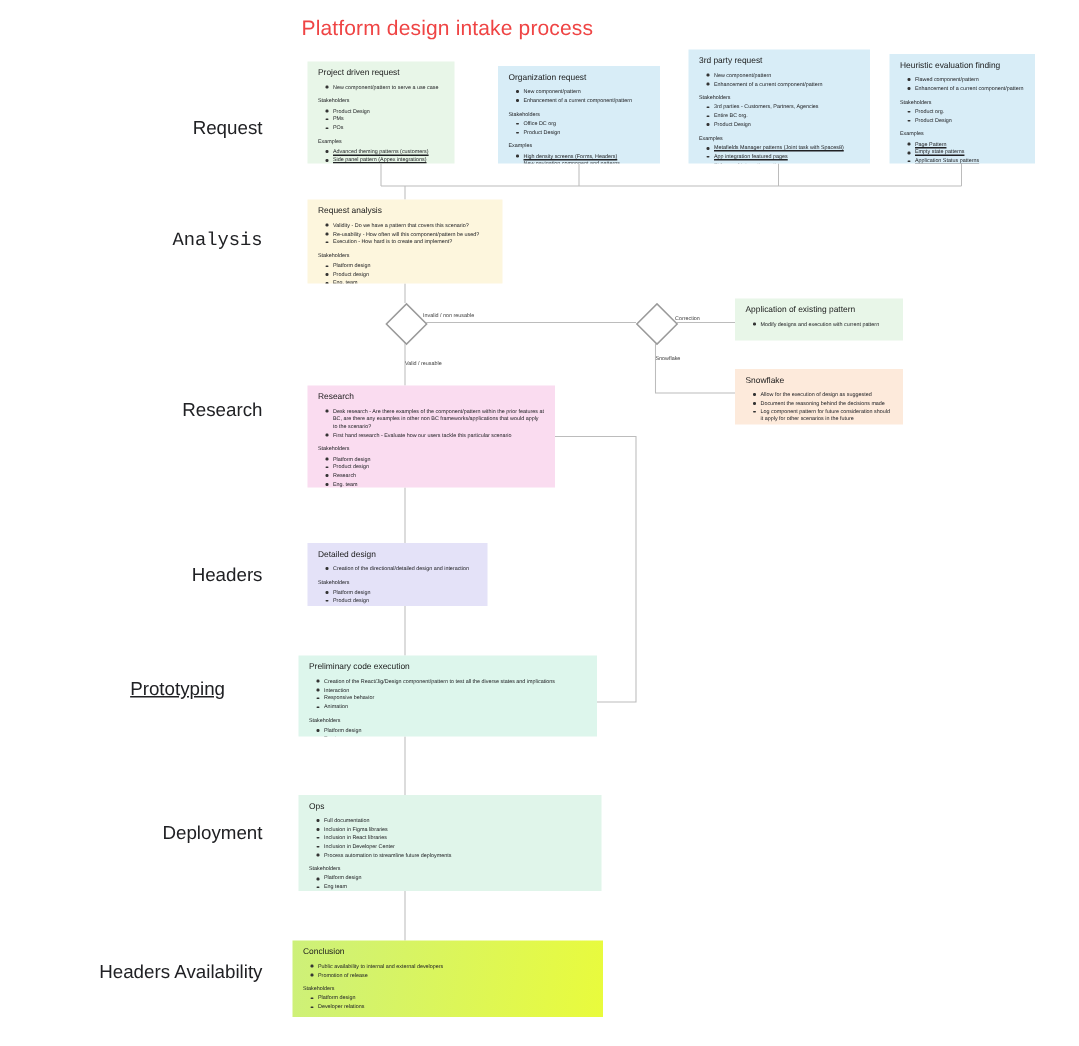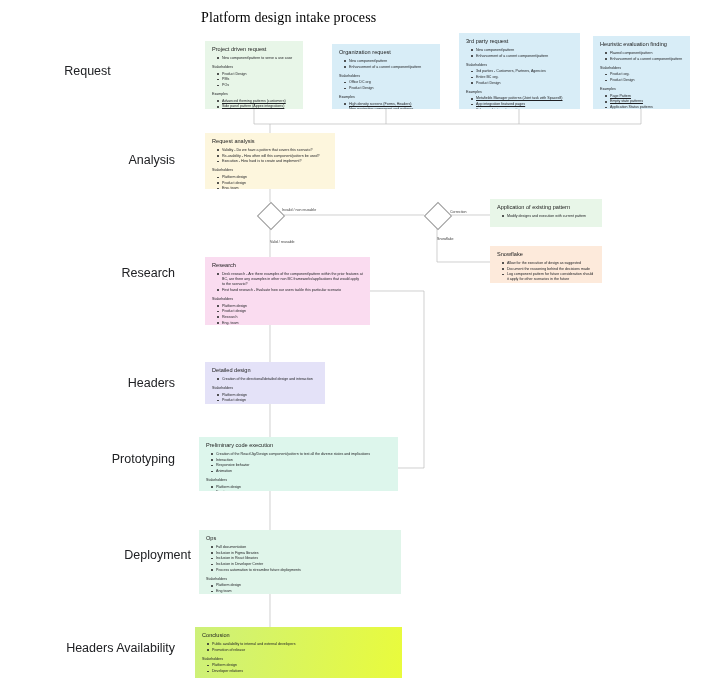--- a/index.html
+++ b/index.html
@@ -6,21 +6,21 @@
   body{
     width:719px;height:697px;position:relative;overflow:hidden;
     font-family:"Liberation Sans","DejaVu Sans",sans-serif;
     color:#202124;
   }
   #canvas{position:absolute;inset:0;}
 
   
   .title{
     position:absolute;left:201px;top:10px;
-    font-size:14px;font-weight:400;letter-spacing:.1px;color:#000000;font-family:Liberation Serif, serif;
+    font-size:14px;font-weight:400;letter-spacing:.1px;color:#ef4444;
   }
 
   
   .lane-label{
     position:absolute;right:0;width:130px;text-align:right;
     font-size:12.5px;color:#202124;font-weight:400;
   }
 
   
   svg#wires{position:absolute;left:0;top:0;width:719px;height:697px;pointer-events:none;}
@@ -96,26 +96,26 @@
 
   <div class="diamond" style="left:261px;top:206px;width:18px;height:18px;"></div>
   <div class="diamond" style="left:428px;top:206px;width:18px;height:18px;"></div>
 
   <div class="edge-lbl" style="left:282px;top:208px;">Invalid / non reusable</div>
   <div class="edge-lbl" style="left:270px;top:240px;">Valid / reusable</div>
   <div class="edge-lbl" style="left:450px;top:210px;">Correction</div>
   <div class="edge-lbl" style="left:437px;top:237px;">Snowflake</div>
 
   <div id="lanes">
-      <div class="lane-label" style="top: 64px; left: 0px; width: 175px; text-align: center;">Request</div>
-      <div class="lane-label" style="top: 153px; left: 0px; width: 175px;">Analysis</div>
+      <div class="lane-label" style="top: 78px; left: 0px; width: 175px;">Request</div>
+      <div class="lane-label" style="top: 153px; left: 0px; width: 175px; font-family: Liberation Mono, monospace;">Analysis</div>
       <div class="lane-label" style="top: 266px; left: 0px; width: 175px;">Research</div>
       <div class="lane-label" style="top: 376px; left: 0px; width: 175px;">Headers</div>
-      <div class="lane-label" style="top: 452px; left: 0px; width: 175px;">Prototyping</div>
-      <div class="lane-label" style="top: 548px; left: 16px; width: 175px;">Deployment</div>
+      <div class="lane-label" style="top: 452px; left: 0px; width: 150px; text-decoration: underline;">Prototyping</div>
+      <div class="lane-label" style="top: 548px; left: 0px; width: 175px;">Deployment</div>
       <div class="lane-label" style="top: 641px; left: 0px; width: 175px;">Headers Availability</div>
     </div>
   <div id="cards">
       <div class="card" style="left: 205px; top: 41px; width: 98px; height: 68px; background: rgb(232, 246, 232);">
         <div class="hd">Project driven request</div>
         <ul>
           <li>New component/pattern to serve a use case</li>
         </ul>
         <div class="sec">
           <div class="sec-t">Stakeholders</div>

